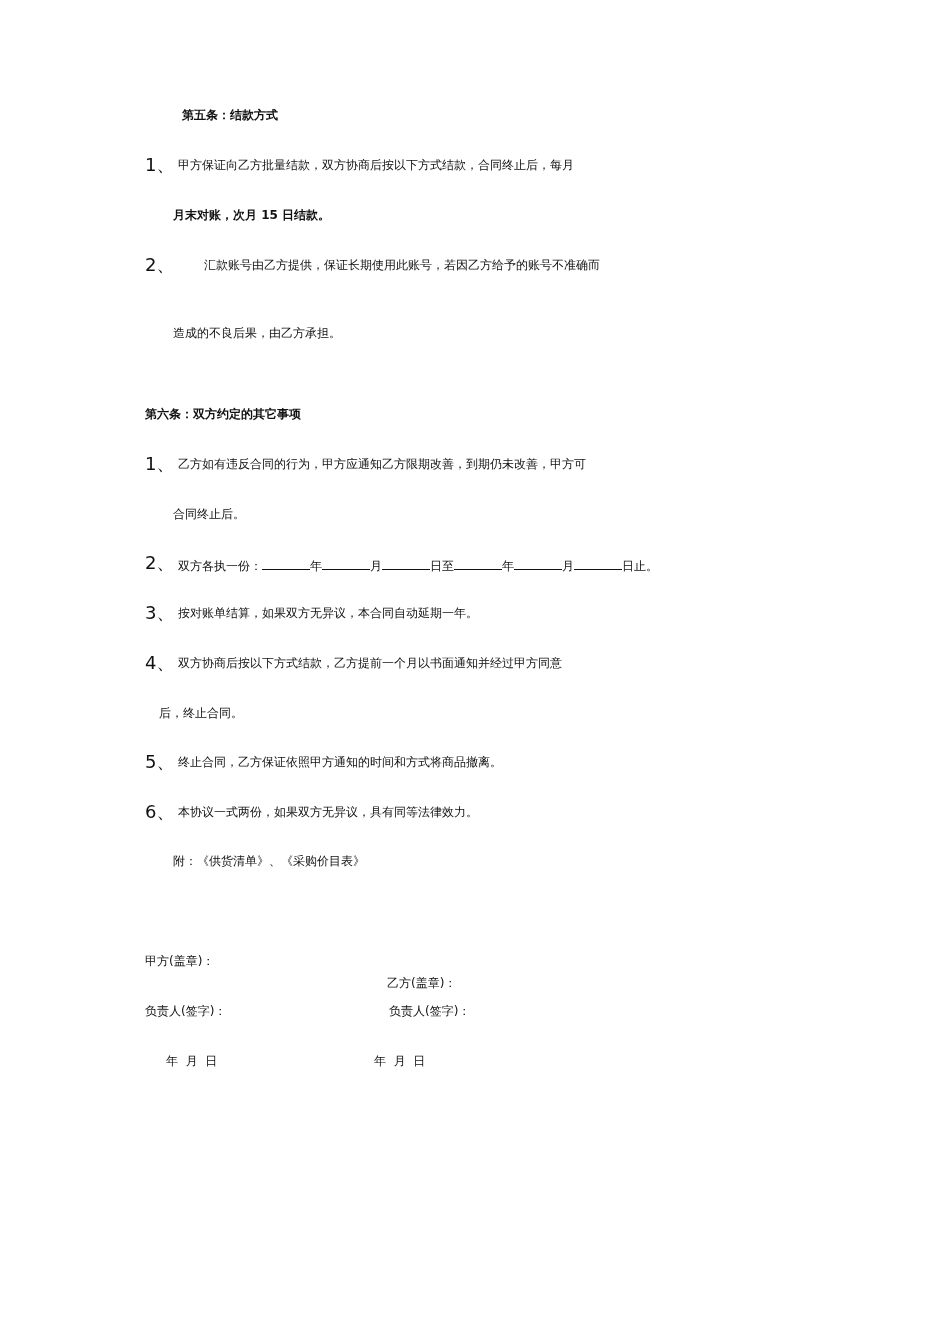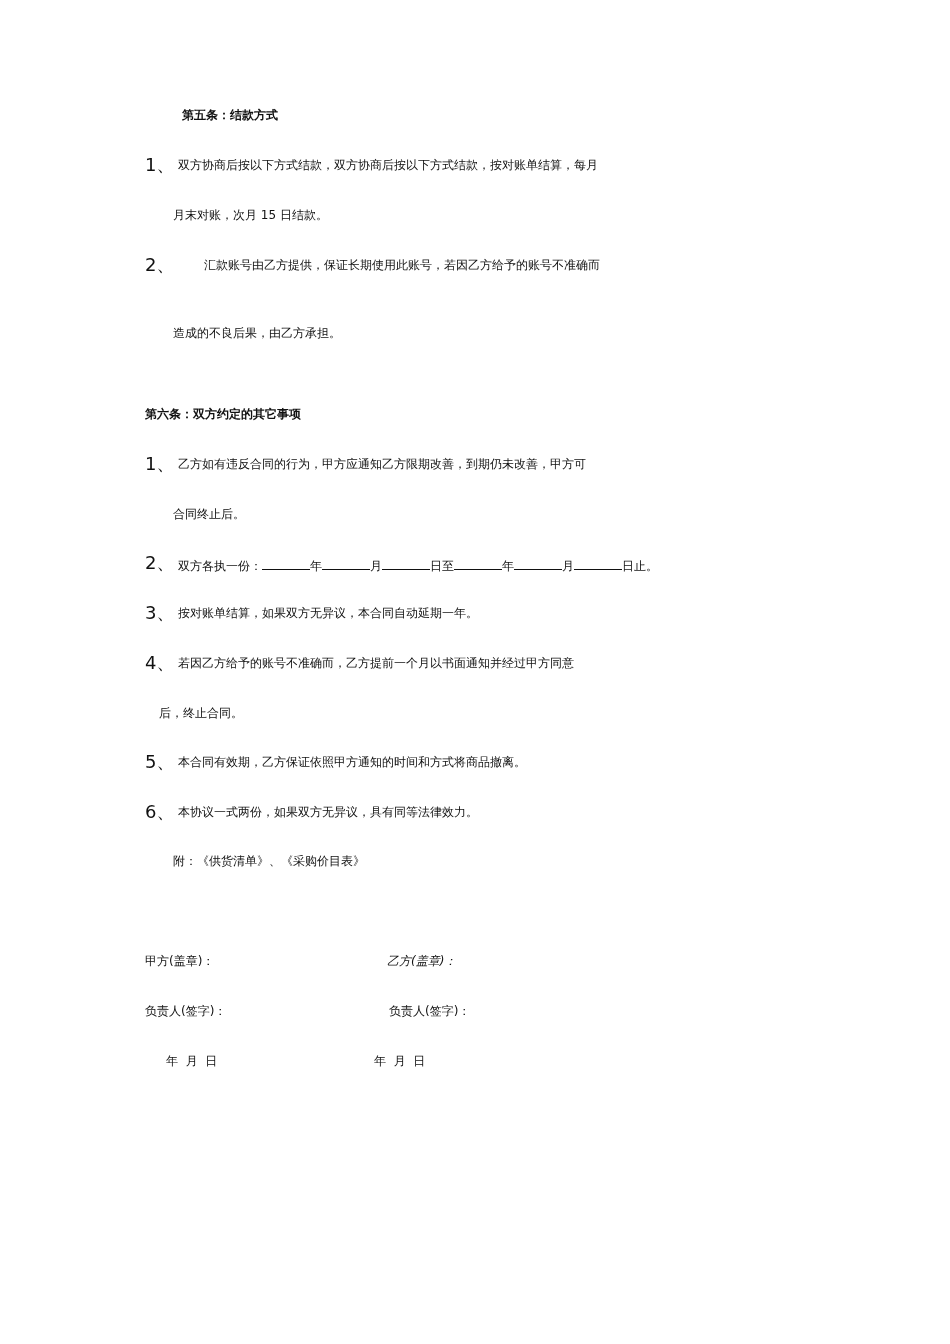--- a/index.html
+++ b/index.html
@@ -11,55 +11,55 @@
   .blank { display: inline-block; width: 48px; border-bottom: 1px solid #111; height: 18px; vertical-align: baseline; }
 </style>
 </head>
 <body>
 
 <div>
 
   <div class="line bold" style="left:182px;top:103px;">第五条：结款方式</div>
 
   <div class="num" style="left:145px;top:153px;">1、</div>
-  <div class="line" style="left:178px;top:153px;">双方协商后按以下方式结款，双方协商后按以下方式结款，按对账单结算，每月</div>
-  <div class="line" style="left:173px;top:203px;">月末对账，次月 15 日结款。</div>
+  <div class="line" style="left:178px;top:153px;">甲方保证向乙方批量结款，双方协商后按以下方式结款，合同终止后，每月</div>
+  <div class="line" style="left:173px;top:203px;font-weight:bold;">月末对账，次月 15 日结款。</div>
 
   <div class="num" style="left:145px;top:253px;">2、</div>
   <div class="line" style="left:178px;top:253px;margin-left:26px;">汇款账号由乙方提供，保证长期使用此账号，若因乙方给予的账号不准确而</div>
   <div class="line" style="left:173px;top:321px;">造成的不良后果，由乙方承担。</div>
 
   <div class="line bold" style="left:145px;top:402px;">第六条：双方约定的其它事项</div>
 
   <div class="num" style="left:145px;top:452px;">1、</div>
   <div class="line" style="left:178px;top:452px;">乙方如有违反合同的行为，甲方应通知乙方限期改善，到期仍未改善，甲方可</div>
   <div class="line" style="left:173px;top:502px;">合同终止后。</div>
 
   <div class="num" style="left:145px;top:551px;">2、</div>
   <div class="line" style="left:178px;top:551px;">
     <span>双方各执一份：</span><span class="blank"></span><span>年</span><span class="blank"></span><span>月</span><span class="blank"></span><span>日至</span><span class="blank"></span><span>年</span><span class="blank"></span><span>月</span><span class="blank"></span><span>日止。</span>
   </div>
 
   <div class="num" style="left:145px;top:601px;">3、</div>
   <div class="line" style="left:178px;top:601px;">按对账单结算，如果双方无异议，本合同自动延期一年。</div>
 
   <div class="num" style="left:145px;top:651px;">4、</div>
-  <div class="line" style="left:178px;top:651px;">若因乙方给予的账号不准确而，乙方提前一个月以书面通知并经过甲方同意</div>
+  <div class="line" style="left:178px;top:651px;">双方协商后按以下方式结款，乙方提前一个月以书面通知并经过甲方同意</div>
   <div class="line" style="left:159px;top:701px;">后，终止合同。</div>
 
   <div class="num" style="left:145px;top:750px;">5、</div>
-  <div class="line" style="left:178px;top:750px;">本合同有效期，乙方保证依照甲方通知的时间和方式将商品撤离。</div>
+  <div class="line" style="left:178px;top:750px;">终止合同，乙方保证依照甲方通知的时间和方式将商品撤离。</div>
 
   <div class="num" style="left:145px;top:800px;">6、</div>
   <div class="line" style="left:178px;top:800px;">本协议一式两份，如果双方无异议，具有同等法律效力。</div>
 
   <div class="line" style="left:173px;top:849px;">附：《供货清单》、《采购价目表》</div>
 
   <div class="line" style="left:145px;top:949px;">甲方(盖章)：</div>
-  <div class="line" style="left:387px;top:949px;font-style:italic;">乙方(盖章)：</div>
+  <div class="line" style="left:387px;top:971px;">乙方(盖章)：</div>
 
   <div class="line" style="left:145px;top:999px;">负责人(签字)：</div>
   <div class="line" style="left:389px;top:999px;">负责人(签字)：</div>
 
   <div class="line" style="left:166px;top:1049px;white-space:pre;">年  月  日</div>
   <div class="line" style="left:374px;top:1049px;white-space:pre;">年  月  日</div>
 
 </div>
 
 </body></html>

